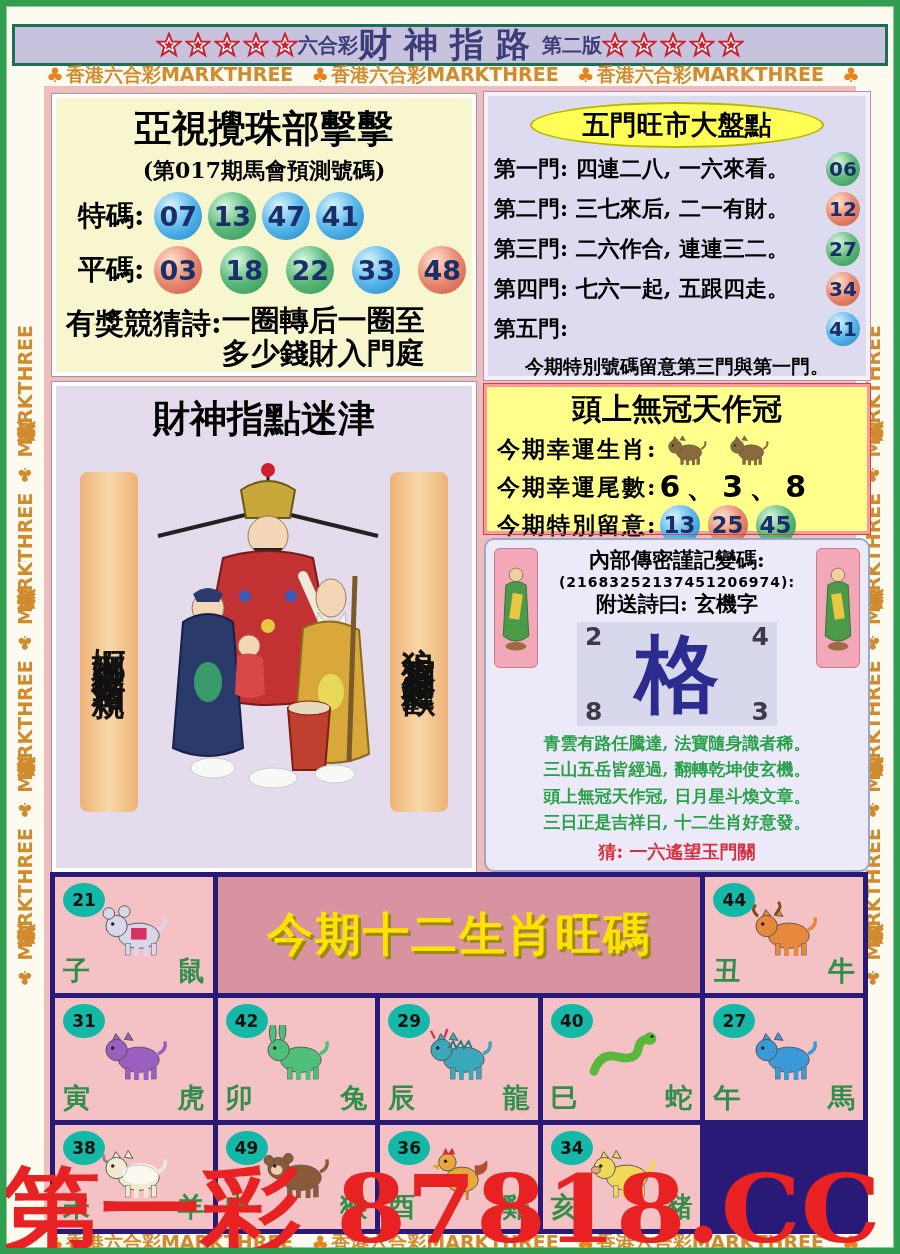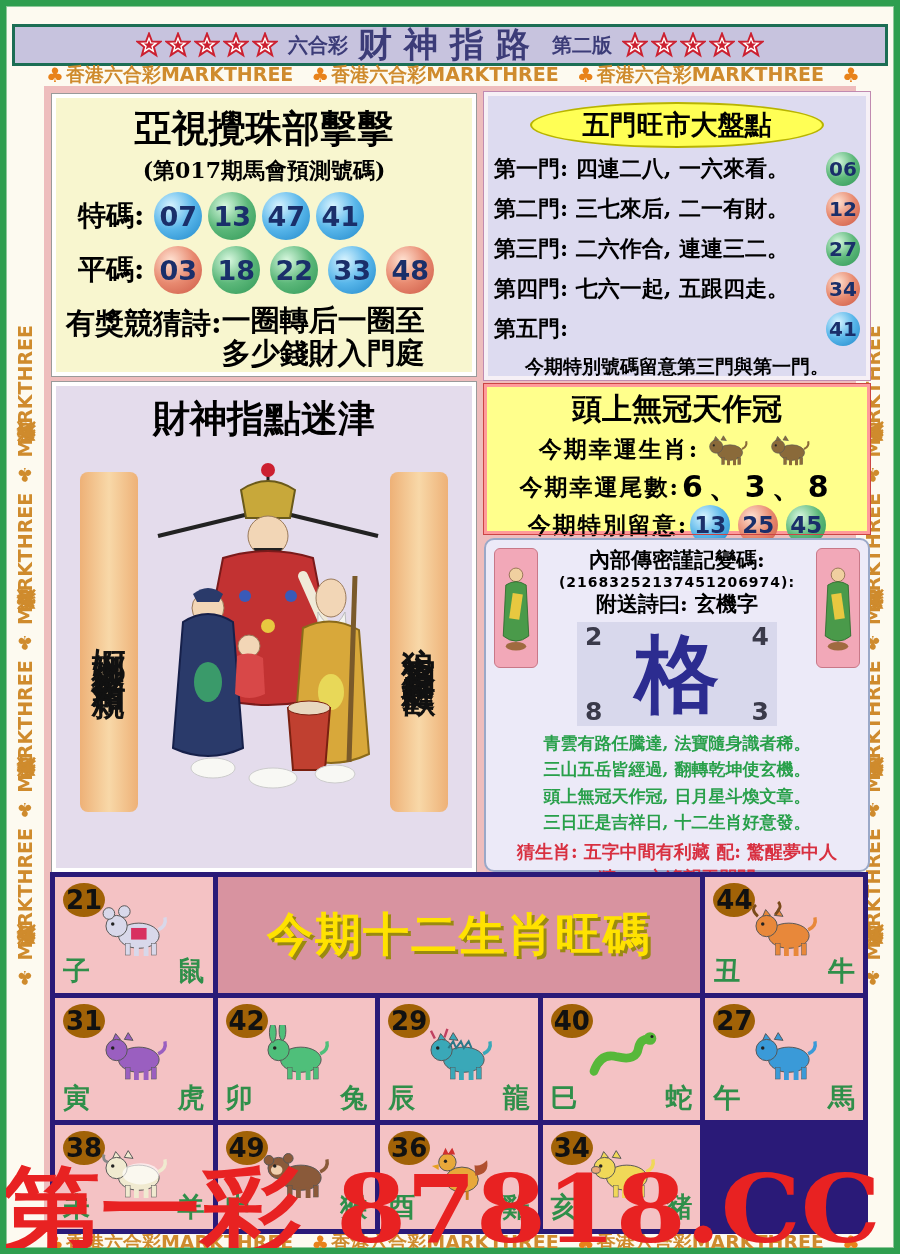--- a/index.html
+++ b/index.html
@@ -3,21 +3,21 @@
 <meta charset="utf-8">
 <style>
   html,body{margin:0;padding:0;background:#555;}
   .page{position:relative;width:900px;height:1254px;margin:0 auto;background:#fdfaf0;
         border:6px solid #2f9e4f;box-sizing:border-box;overflow:hidden;
         font-family:"DejaVu Sans",sans-serif;}
   .inner-line{position:absolute;left:0;top:0;right:0;bottom:0;border:1px solid #8fc89a;pointer-events:none;}
 
   
   .header{position:absolute;left:6px;top:18px;width:876px;height:42px;background:#c7c3de;
-          border:3px solid #1c6e54;display:flex;align-items:center;justify-content:center;gap:10px;box-sizing:border-box;}
+          border:3px solid #1c6e54;display:flex;align-items:center;justify-content:center;gap:0;box-sizing:border-box;}
   .hdr-txt{color:#3c3c78;font-weight:bold;}
   .hdr-small{font-size:20px;}
   .hdr-title{font-size:34px;letter-spacing:12px;font-family:"DejaVu Serif",serif;}
   .stars{display:flex;gap:3px;align-items:center;}
   .stars svg{width:26px;height:26px;}
 
   
   .marquee{position:absolute;left:40px;width:814px;height:22px;display:flex;justify-content:space-between;
            align-items:center;color:#cf8b2d;font-weight:bold;font-size:19px;white-space:nowrap;overflow:hidden;}
   .marquee .seg{display:flex;align-items:center;gap:2px;}
@@ -54,21 +54,21 @@
               display:flex;align-items:center;justify-content:center;font-size:27px;font-weight:bold;font-family:"DejaVu Serif",serif;}
   .gate{display:flex;align-items:center;justify-content:space-between;margin:2px 0;height:38px;}
   .gate .gl{font-size:22px;font-weight:bold;font-family:"DejaVu Serif",serif;white-space:nowrap;}
   .gate .gt{font-size:22px;font-weight:bold;font-family:"DejaVu Serif",serif;white-space:nowrap;flex:1;text-align:left;}
   .boxC .cfoot{font-size:19px;font-weight:bold;text-align:center;margin-top:6px;font-family:"DejaVu Serif",serif;}
 
   
   .boxD{left:478px;top:378px;width:386px;height:150px;background:#ffff8c;border:3px solid #ff9a9a;outline:1px solid #cc4444;
         box-sizing:border-box;padding:2px 10px;}
   .boxD .dt{font-size:30px;font-weight:bold;text-align:center;font-family:"DejaVu Serif",serif;}
-  .drow{display:flex;align-items:center;gap:2px;height:38px;justify-content:center;}
+  .drow{display:flex;align-items:center;gap:2px;height:38px;}
   .drow .dl{font-size:23px;font-weight:bold;font-family:"DejaVu Serif",serif;letter-spacing:2px;white-space:nowrap;}
   .drow .dv{font-size:30px;font-weight:bold;letter-spacing:6px;}
   .drow svg{width:52px;height:36px;}
 
   
   .boxE{left:478px;top:532px;width:386px;height:334px;background:#eceaf8;border:2px solid #9aa8c8;border-radius:10px;
         box-sizing:border-box;text-align:center;}
   .deitycard{position:absolute;top:8px;width:42px;height:118px;background:#f2a8b8;border:1px solid #c87888;border-radius:6px;
              display:flex;align-items:center;justify-content:center;}
   .deitycard svg{width:34px;height:106px;}
@@ -94,22 +94,22 @@
   .boxB .bbot{position:absolute;left:0;right:0;bottom:14px;font-size:28px;font-weight:bold;text-align:center;
               font-family:"DejaVu Serif",serif;}
 
   
   .zgrid{position:absolute;left:44px;top:866px;width:818px;height:362px;background:#2a1a78;box-sizing:border-box;
          padding:5px;display:grid;grid-template-columns:repeat(5,1fr);grid-template-rows:116px 122px 104px;gap:5px;}
   .zcell{position:relative;background:#f4c2c4;}
   .ztitle{grid-column:2/5;background:#d893a0;display:flex;align-items:center;justify-content:center;}
   .ztitle span{font-size:46px;font-weight:bold;color:#ffe200;text-shadow:3px 3px 0 #9a8a10;
                font-family:"DejaVu Serif",serif;letter-spacing:2px;white-space:nowrap;}
-  .zbadge{position:absolute;left:8px;top:6px;width:42px;height:34px;background:#a16207;border-radius:50%;
-          display:flex;align-items:center;justify-content:center;font-size:26px;font-weight:bold;color:#111;}
+  .zbadge{position:absolute;left:8px;top:6px;width:42px;height:34px;background:#14b8a6;border-radius:50%;
+          display:flex;align-items:center;justify-content:center;font-size:17px;font-weight:bold;color:#111;}
   .zbranch{position:absolute;left:8px;bottom:4px;font-size:27px;font-weight:bold;color:#2f8f4a;font-family:"DejaVu Serif",serif;}
   .zanimal-ch{position:absolute;right:8px;bottom:4px;font-size:27px;font-weight:bold;color:#2f8f4a;font-family:"DejaVu Serif",serif;}
   .zicon{position:absolute;left:50%;top:50%;transform:translate(-50%,-55%);}
   .zicon svg{width:72px;height:58px;}
 
   .watermark{position:absolute;left:-6px;top:1142px;font-size:93px;font-weight:bold;color:#e82222;
              white-space:nowrap;z-index:40;transform:scaleX(1.08);transform-origin:left;
              font-family:"DejaVu Serif",serif;letter-spacing:0px;}
 </style>
 </head>
@@ -213,21 +213,21 @@
       <span class="lbl">特碼:</span>
       <span style="display:flex;gap:6px;">
           <span class="ball blue sz48">07</span>
           <span class="ball green sz48">13</span>
           <span class="ball blue sz48">47</span>
           <span class="ball blue sz48">41</span>
         </span>
     </div>
     <div class="ballrow">
       <span class="lbl">平碼:</span>
-      <span style="display:flex;gap:10px;">
+      <span style="display:flex;gap:18px;">
           <span class="ball red sz48">03</span>
           <span class="ball green sz48">18</span>
           <span class="ball green sz48">22</span>
           <span class="ball blue sz48">33</span>
           <span class="ball red sz48">48</span>
         </span>
     </div>
     <div class="poem">
       <span class="plbl">有獎競猜詩:</span>
       <span class="plines">
@@ -338,21 +338,20 @@
       <span class="cn br">3</span>
       <div class="big">格</div>
     </div>
     <div class="gpoem">
         <div>青雲有路任騰達,  法寶隨身識者稀。</div>
         <div>三山五岳皆經過,  翻轉乾坤使玄機。</div>
         <div>頭上無冠天作冠,  日月星斗煥文章。</div>
         <div>三日正是吉祥日,  十二生肖好意發。</div>
       </div>
     <div class="guess">
-      <div>猜生肖:  五字中間有利藏   配:  驚醒夢中人</div>
       <div>猜:  一六遙望玉門關</div>
     </div>
   </div>
 
   <div class="boxframe boxB">
     <div class="bt">財神指點迷津</div>
     <div class="banner lft">
       <span class="btxt">婀娜多姿倍相親</span>
     </div>
     <div class="banner rgt">

